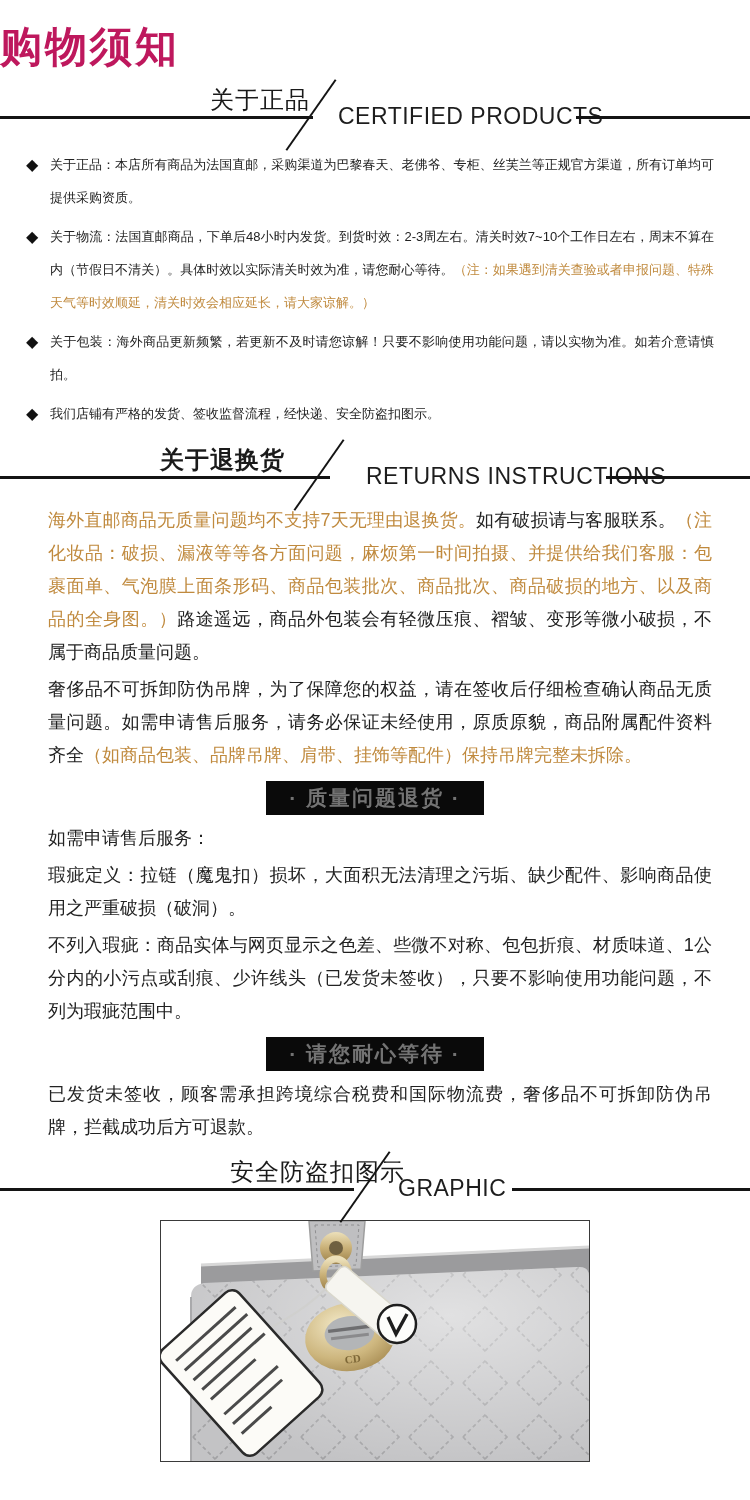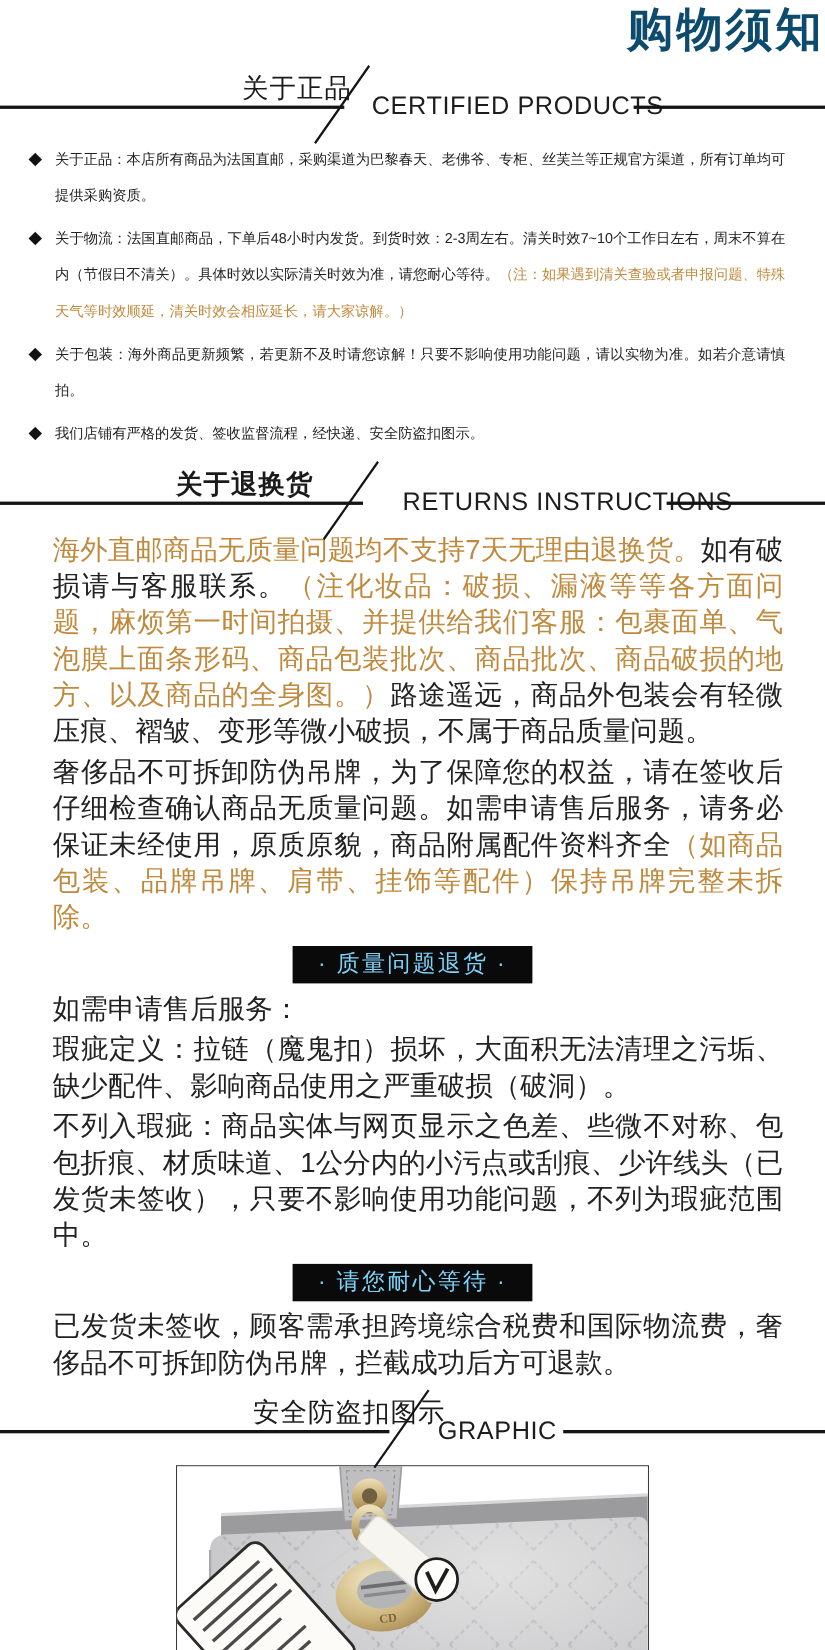--- a/index.html
+++ b/index.html
@@ -4,33 +4,33 @@
 <style>
   html,body{margin:0;padding:0;background:#ffffff;}
   body{
     width:750px;height:1500px;overflow:hidden;position:relative;
     font-family:"Liberation Sans","DejaVu Sans",sans-serif;
     color:#222222;
   }
   *{box-sizing:border-box;}
 
   .page-title{
-    text-align:right;font-size:42px;font-weight:bold;color:#0c4a6e;
-    padding-top:2px;letter-spacing:3px;line-height:50px;
+    text-align:left;font-size:42px;font-weight:bold;color:#be185d;
+    padding-top:22px;letter-spacing:3px;line-height:50px;
   }
 
   
   .sec-hdr{position:relative;height:64px;margin-top:4px;}
   .sec-hdr .hline{position:absolute;top:40px;height:3px;background:#141414;}
   .sec-hdr .zh{position:absolute;top:8px;font-size:24px;font-weight:500;color:#1a1a1a;letter-spacing:1px;white-space:nowrap;}
   .sec-hdr .slash{position:absolute;top:-4px;width:2px;height:86px;background:#141414;transform:rotate(35deg);}
   .sec-hdr .en{position:absolute;top:27px;font-size:23px;color:#1d1d1d;letter-spacing:0.5px;white-space:nowrap;}
 
   .hdr-certified .hline.left{left:0;width:313px;}
-  .hdr-certified .zh{left:220px;}
+  .hdr-certified .zh{left:210px;}
   .hdr-certified .slash{left:310px;}
   .hdr-certified .en{left:338px;}
   .hdr-certified .hline.right{left:576px;right:0;}
 
   .hdr-returns .hline.left{left:0;width:330px;}
   .hdr-returns .zh{left:160px;font-weight:bold;}
   .hdr-returns .slash{left:318px;}
   .hdr-returns .en{left:366px;}
   .hdr-returns .hline.right{left:606px;right:0;}
 
@@ -39,26 +39,26 @@
   .hdr-graphic .slash{left:364px;}
   .hdr-graphic .en{left:398px;}
   .hdr-graphic .hline.right{left:512px;right:0;}
 
   
   .bullets{margin:8px 0 0 0;padding:0 36px 0 26px;list-style:none;}
   .bullets li{display:flex;margin:0 0 6px 0;}
   .bullets .marker{width:24px;flex:0 0 24px;font-size:16px;color:#111;line-height:33px;}
   .bullets .txt{flex:1;font-size:13px;line-height:33px;text-align:justify;}
 
-  .para{margin:4px 38px 4px 48px;font-size:25px;line-height:33px;text-align:justify;}
+  .para{margin:4px 38px 4px 48px;font-size:18px;line-height:33px;text-align:justify;}
   .gold{color:#c08a3e;}
 
   .badge{
     display:block;width:fit-content;margin:9px auto 7px auto;
-    background:#0a0a0a;color:#7dd3fc;font-size:21px;font-weight:normal;
+    background:#0a0a0a;color:#737373;font-size:21px;font-weight:bold;
     padding:3px 23px;letter-spacing:2px;line-height:28px;
   }
 
   .photo-frame{
     width:430px;height:242px;margin:8px auto 0 auto;
     border:1px solid #3a3a3a;background:#fff;overflow:hidden;
   }
   .photo-frame svg{display:block;}
 </style>
 </head>

